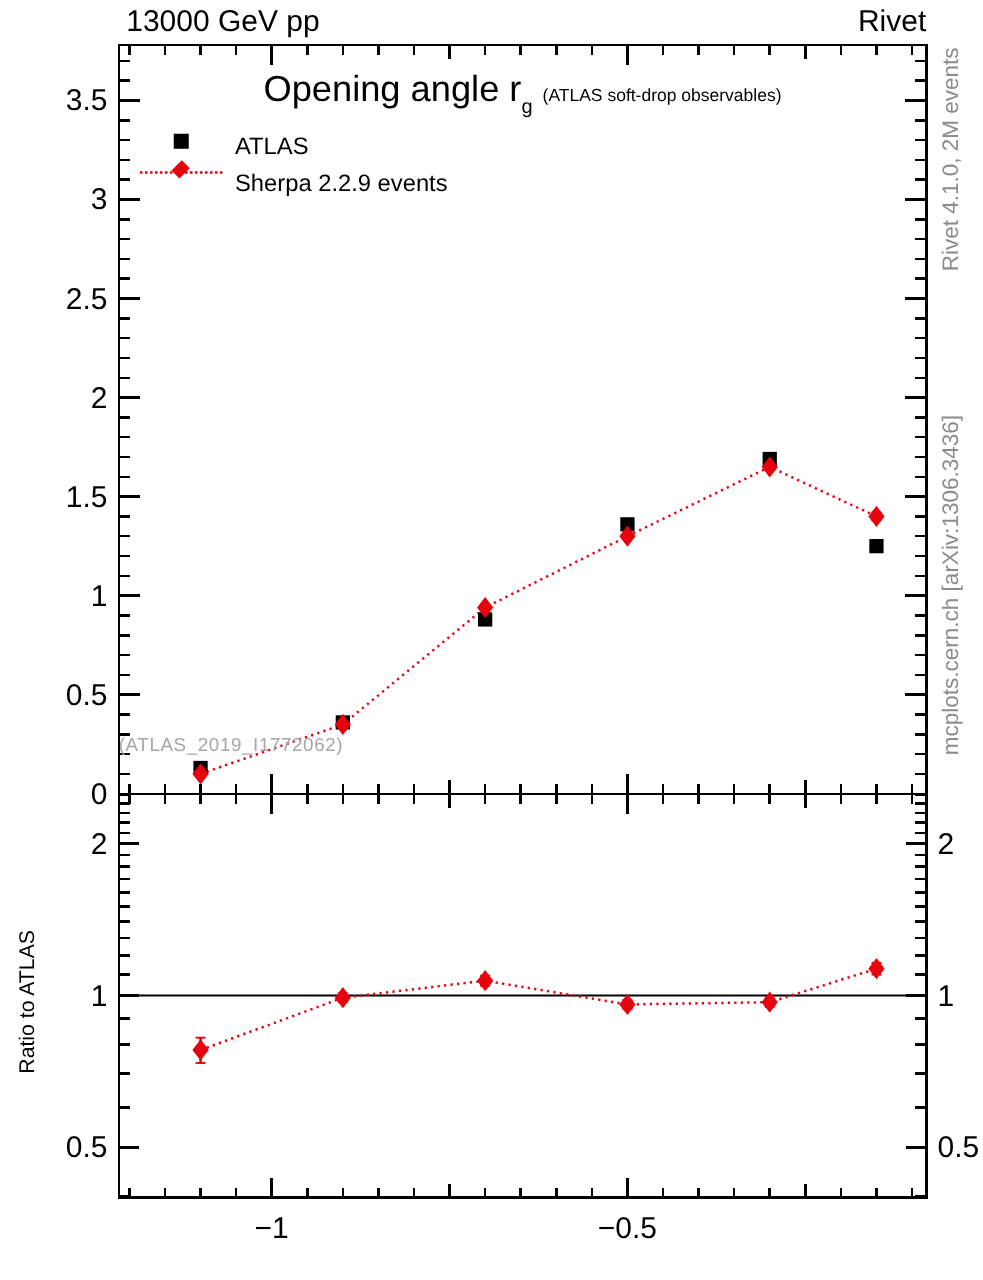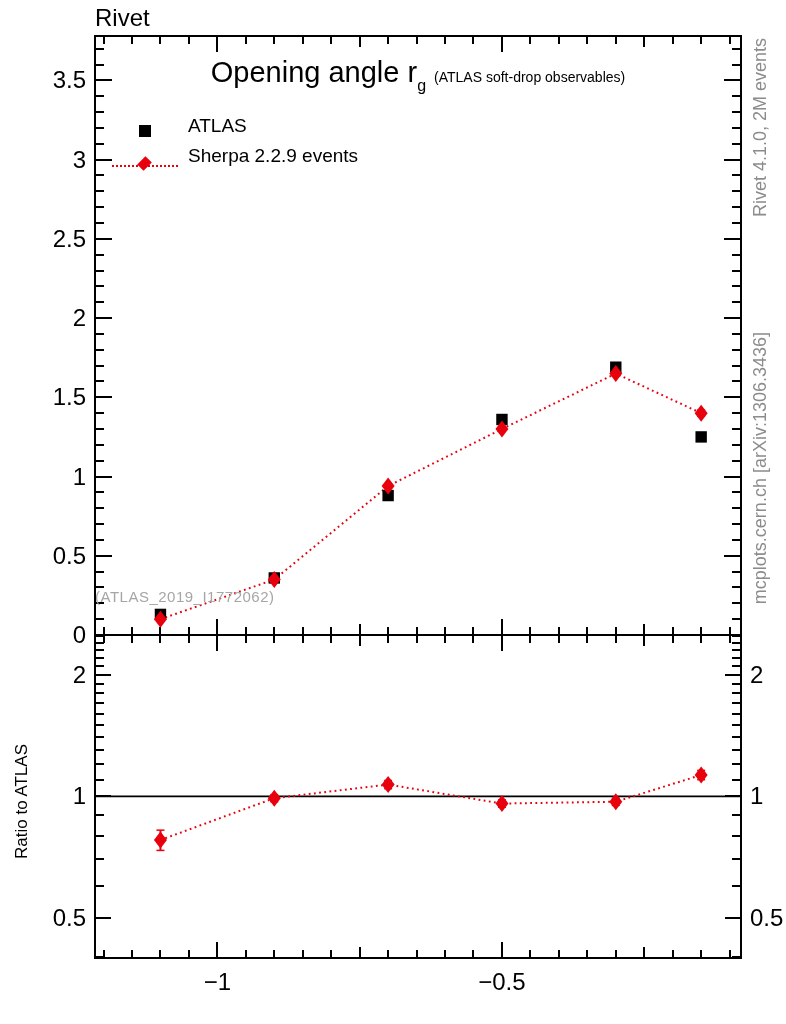--- a/index.html
+++ b/index.html
@@ -8,39 +8,40 @@
   .fig svg{position:absolute;left:0;top:0;}
   .fig svg text{font-family:"Liberation Sans",sans-serif;fill:#000;font-size:24px;}
   .hdr{position:absolute;left:95px;top:4px;width:646px;display:flex;
        justify-content:space-between;font-size:24px;}
   .hdr .l{padding-left:6px;}
   .title{position:absolute;left:95px;top:56px;width:646px;text-align:center;white-space:nowrap;}
   .title .main{font-size:29px;}
   .title .sub{font-size:16px;position:relative;top:9px;}
   .title .paren{font-size:14px;margin-left:8px;}
   .legend{position:absolute;left:112px;top:107px;}
-  .lg-row{display:flex;align-items:flex-end;height:30px;}
+  .lg-row{display:flex;align-items:flex-start;height:30px;}
   .lg-marker{width:66px;display:flex;align-items:center;justify-content:center;position:relative;}
   .lg-square{width:12px;height:12px;background:#000;}
   .lg-line{width:66px;border-top:2px dotted var(--red);}
   .lg-diamond{position:absolute;left:28px;top:-6px;width:9px;height:9px;background:var(--red);
               transform:rotate(45deg) scale(1,1.3);}
   .lg-label{margin-left:10px;font-size:19px;}
   .watermark{position:absolute;left:95px;top:588px;width:646px;
              font-size:15px;color:var(--wm);letter-spacing:.5px;}
   .vtext{position:absolute;white-space:nowrap;transform-origin:100% 0;
          transform:rotate(-90deg);font-size:18px;color:var(--gray);}
   .vtext.black{color:#000;font-size:17px;}
 </style>
 </head>
 <body>
 
 <div class="fig">
 
   <div class="hdr">
+    <span class="l">13000 GeV pp</span>
     <span class="r">Rivet</span>
   </div>
 
   <svg id="chart-svg" width="786" height="1024" viewBox="0 0 786 1024">
       <rect x="95" y="36" width="646" height="599" fill="none" stroke="#000" stroke-width="2" shape-rendering="crispEdges"></rect>
       <rect x="95" y="635" width="646" height="323" fill="none" stroke="#000" stroke-width="2" shape-rendering="crispEdges"></rect>
       <line x1="95" y1="635" x2="112" y2="635" stroke="#000" stroke-width="2" shape-rendering="crispEdges"></line>
       <line x1="741" y1="635" x2="724" y2="635" stroke="#000" stroke-width="2" shape-rendering="crispEdges"></line>
       <line x1="95" y1="619.1534391534392" x2="104" y2="619.1534391534392" stroke="#000" stroke-width="2" shape-rendering="crispEdges"></line>
       <line x1="741" y1="619.1534391534392" x2="732" y2="619.1534391534392" stroke="#000" stroke-width="2" shape-rendering="crispEdges"></line>

